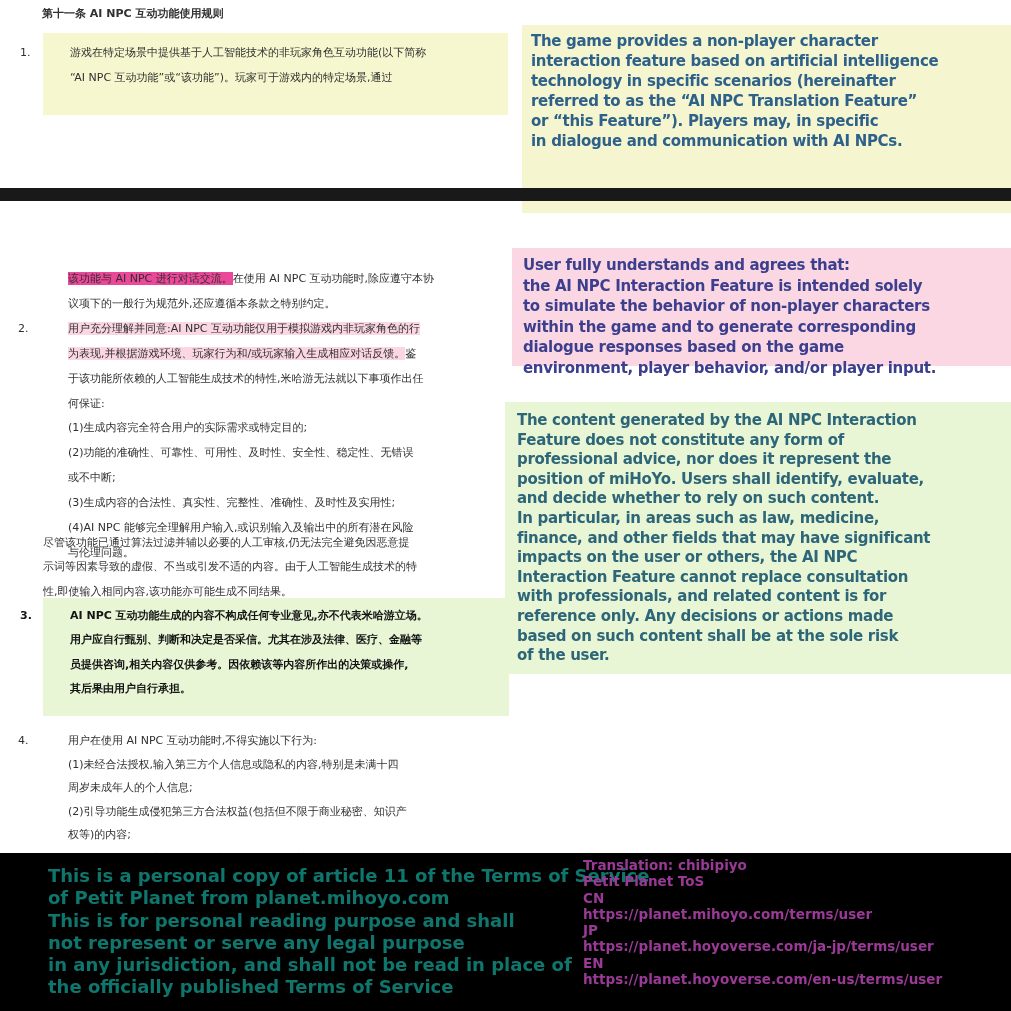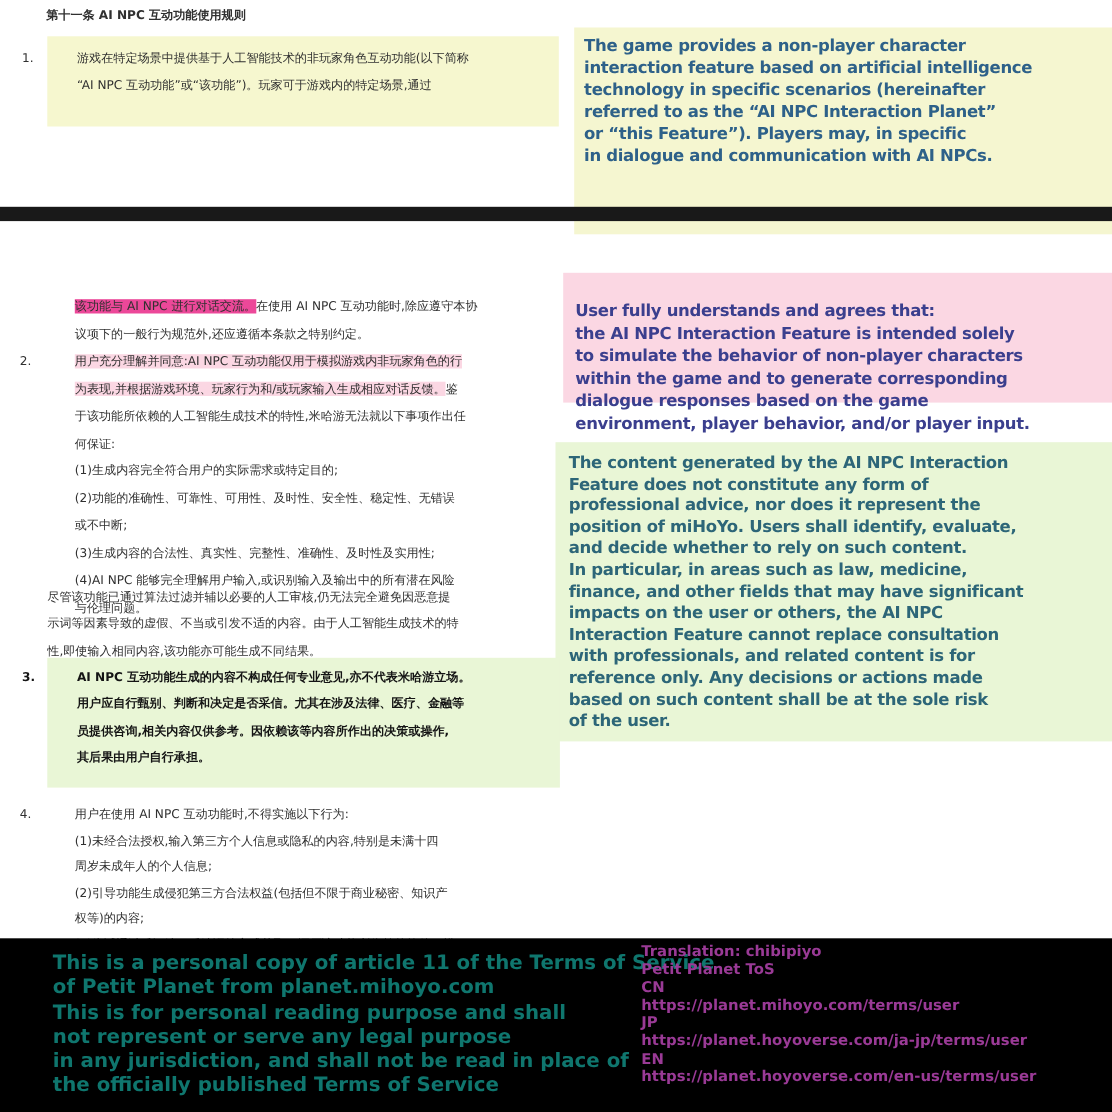--- a/index.html
+++ b/index.html
@@ -43,21 +43,21 @@
   .tblock { position: absolute; font-weight: 700; }
   .tblock .tln { white-space: nowrap; letter-spacing: -0.3px; }
   .tb-yellow {
     left: 522px; top: 25px; width: 489px; height: 188px;
     background: #f5f6d0; color: #2e6189; padding: 6px 0 0 9px;
     font-size: 15px;
   }
   .tb-yellow .tln { line-height: 20px; }
   .tb-pink {
     left: 512px; top: 248px; width: 499px; height: 118px;
-    background: #fbd7e3; color: #3b3f8e; padding: 24px 0 0 11px;
+    background: #fbd7e3; color: #3b3f8e; padding: 7px 0 0 11px;
     font-size: 15px;
   }
   .tb-pink .tln { line-height: 20.6px; }
   .tb-green {
     left: 505px; top: 402px; width: 556px; height: 272px;
     background: #e9f6d6; color: #2d6678; padding: 9px 0 0 12px;
     font-size: 15px;
   }
   .tb-green .tln { line-height: 19.6px; }
 
@@ -89,21 +89,21 @@
     </div>
     <div class="ln ind cjk">
       <span>“AI NPC 互动功能”或“该功能”)。玩家可于游戏内的特定场景,通过</span>
     </div>
   </div>
 
   <div class="tblock tb-yellow">
     <div class="tln">The game provides a non-player character</div>
     <div class="tln">interaction feature based on artificial intelligence</div>
     <div class="tln">technology in specific scenarios (hereinafter</div>
-    <div class="tln">referred to as the “AI NPC Interaction Planet”</div>
+    <div class="tln">referred to as the “AI NPC Translation Feature”</div>
     <div class="tln">or “this Feature”). Players may, in specific</div>
     <div class="tln">in dialogue and communication with AI NPCs.</div>
   </div>
 
   <div class="divider-bar"></div>
 
   <div class="groupA">
     <div class="ln ind cjk">
       <span class="hl-y">该功能与 AI NPC 进行对话交流。</span><span>在使用 AI NPC 互动功能时,除应遵守本协</span>
     </div>

